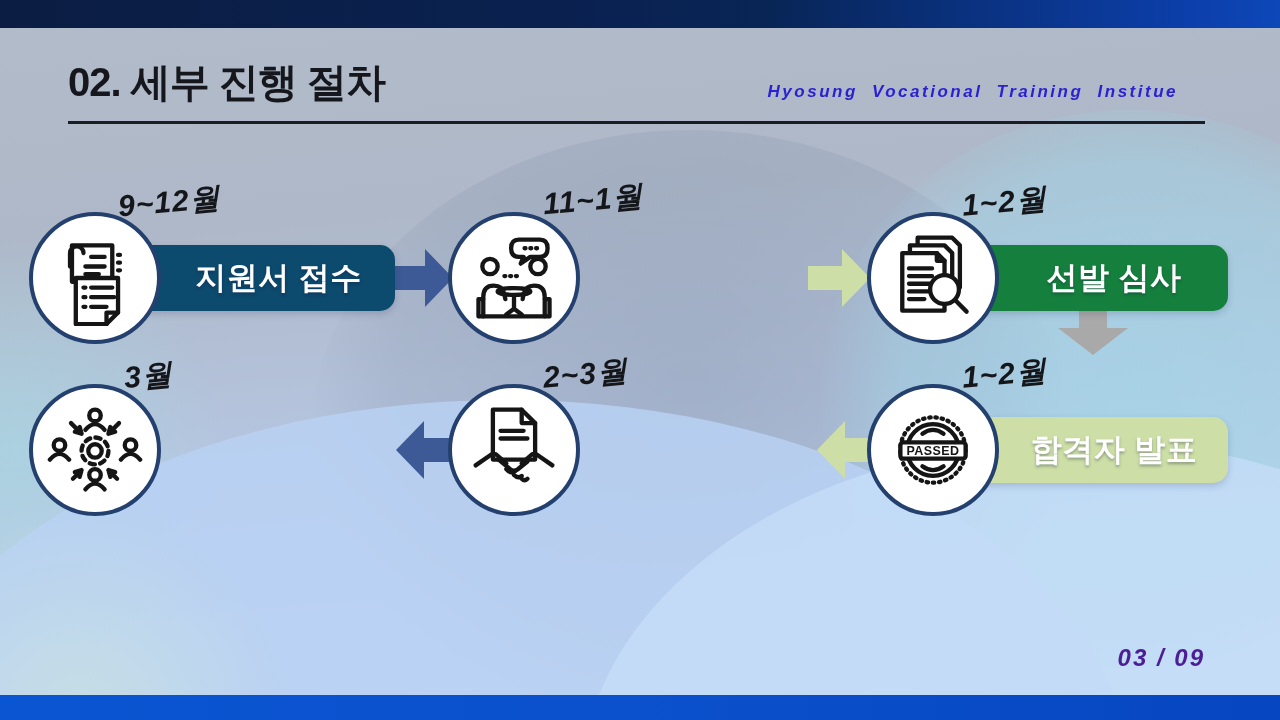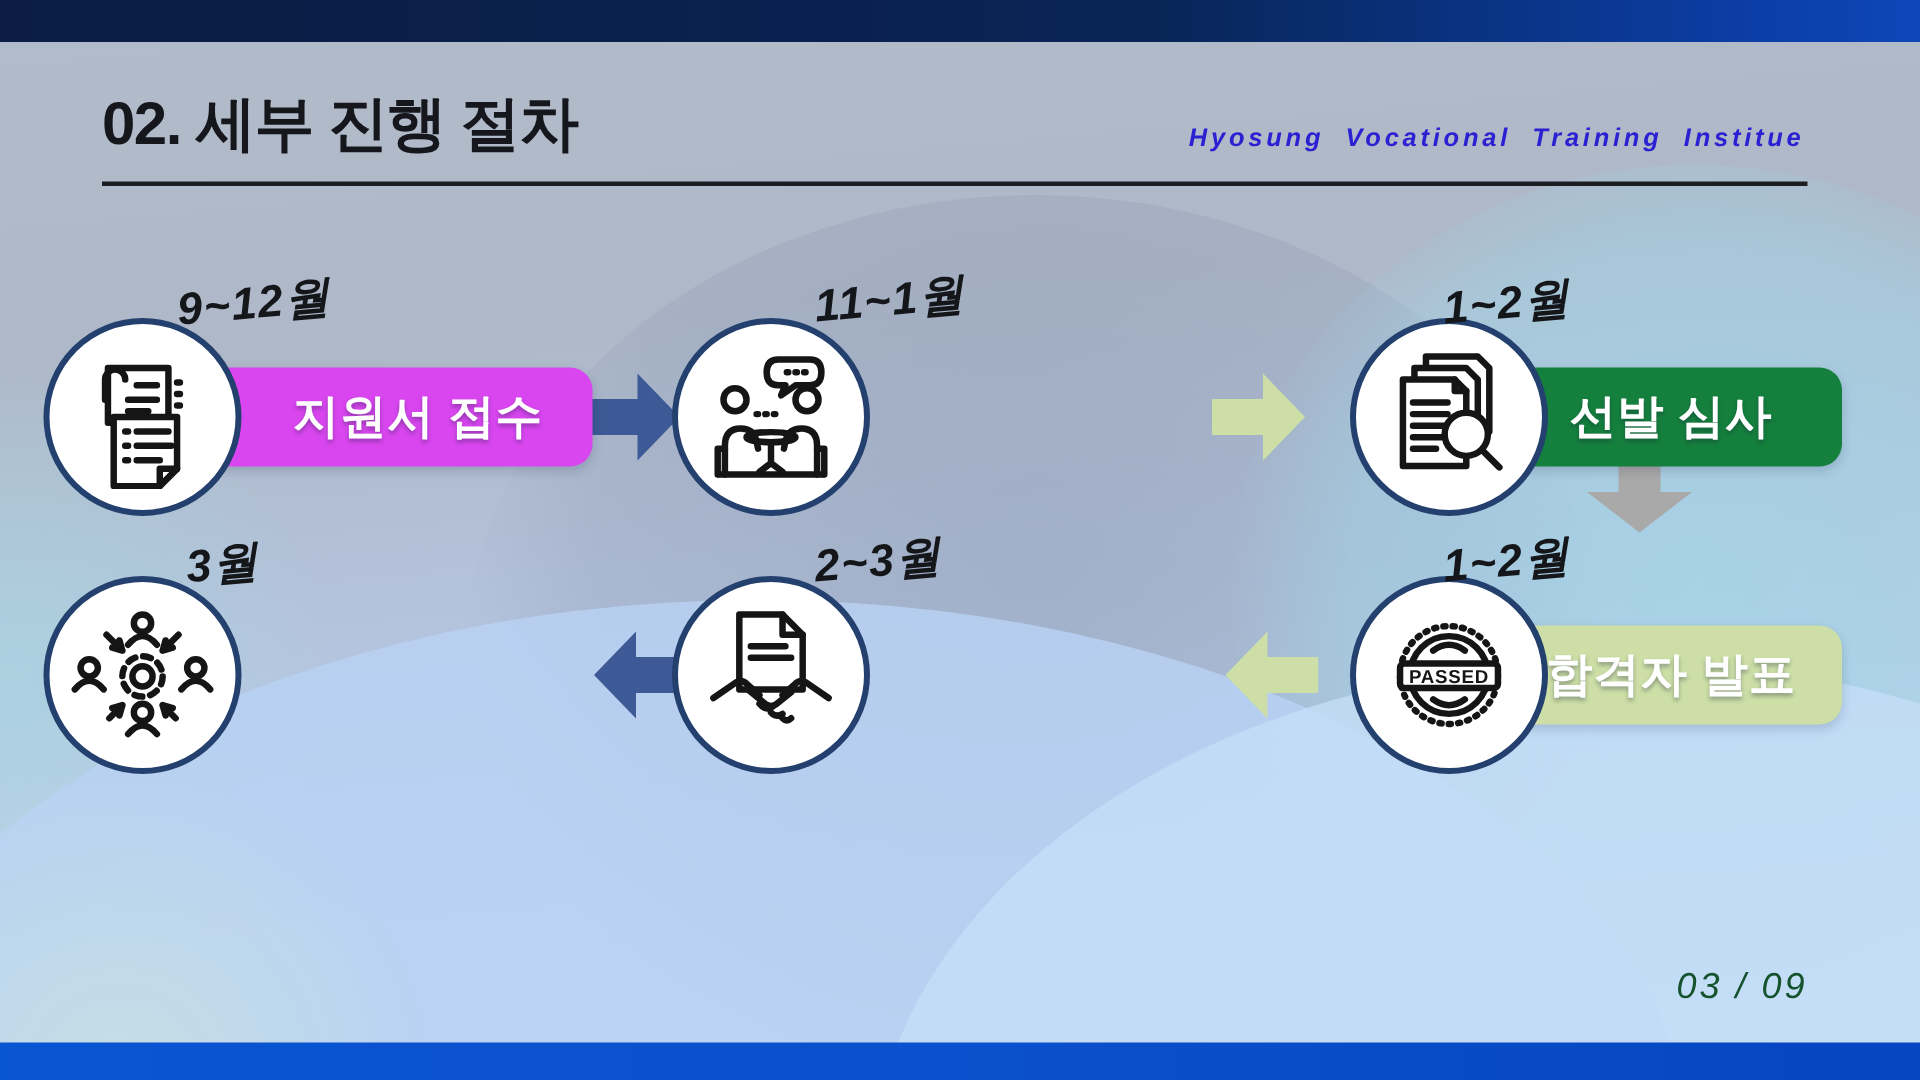--- a/index.html
+++ b/index.html
@@ -25,45 +25,45 @@
     background:rgba(185,209,243,0.85); }
   .bg-blue-mound2 { left:580px; top:440px; width:1000px; height:700px; border-radius:50%;
     background:rgba(197,221,248,0.8); }
   .bg-green-tint { left:-140px; top:520px; width:440px; height:400px; border-radius:50%;
     background:radial-gradient(circle, rgba(208,232,216,0.55) 0%, rgba(208,232,216,0) 70%); }
 
   
   .title { position:absolute; left:68px; top:55px; z-index:10; font-size:40px; font-weight:800;
     letter-spacing:-1px; color:#15171c; }
   .title-rule { position:absolute; left:68px; top:121px; width:1137px; height:3px; background:#1b1d22; z-index:10; }
-  .brand { position:absolute; right:77px; top:82px; z-index:10; font-size:17px; font-weight:700;
+  .brand { position:absolute; right:102px; top:82px; z-index:10; font-size:17px; font-weight:700;
     letter-spacing:2.5px; word-spacing:7px; color:#2b21d3; font-style:italic; }
 
   
   .step-box { position:absolute; height:66px; border-radius:15px; z-index:2;
     display:flex; align-items:center; justify-content:center; padding-left:62px;
     box-shadow:0 3px 7px rgba(25,35,70,0.18); }
   .step-box span { color:#ffffff; font-size:31px; font-weight:800; letter-spacing:0.5px;
     text-shadow:0 2px 3px rgba(20,30,60,0.35); white-space:nowrap; }
-  .c-blue { background:#d946ef; } .c-green { background:#cddfa6; } .c-gray { background:#15803d; }
+  .c-blue { background:#0c4a6e; } .c-green { background:#cddfa6; } .c-gray { background:#15803d; }
   .row1 { top:245px; } .row2 { top:417px; }
   .col1 { left:100px; width:295px; } .col2 { left:519px; width:295px; } .col3 { left:938px; width:290px; }
 
   .step-circle { position:absolute; width:132px; height:132px; border-radius:50%; background:#ffffff;
     border:4px solid #24406e; z-index:3; display:flex; align-items:center; justify-content:center; }
-  .circ1 { left:29px; } .circ2 { left:448px; } .circ3 { left:900px; }
+  .circ1 { left:29px; } .circ2 { left:448px; } .circ3 { left:867px; }
   .crow1 { top:212px; } .crow2 { top:384px; }
   .step-circle svg { width:96px; height:96px; }
 
   .period { position:absolute; z-index:4; font-size:30px; font-weight:700; font-style:italic;
     color:#14161a; transform:rotate(-5deg); letter-spacing:1px; white-space:nowrap; }
 
   .arrow { position:absolute; z-index:1; }
-  .page-num { position:absolute; right:75px; top:644px; z-index:10; font-size:24px; font-weight:400;
-    font-style:italic; letter-spacing:2px; color:#14532d; }
+  .page-num { position:absolute; right:75px; top:644px; z-index:10; font-size:24px; font-weight:700;
+    font-style:italic; letter-spacing:2px; color:#4c1d95; }
 
   .ic { stroke:#151515; fill:none; stroke-width:4.5; stroke-linecap:round; stroke-linejoin:round; }
   .ic-fill { fill:#ffffff; stroke:#151515; stroke-width:4.5; stroke-linejoin:round; }
 </style>
 </head>
 <body>
 
 <div class="slide">
 
   <div class="bg bg-base"></div>

